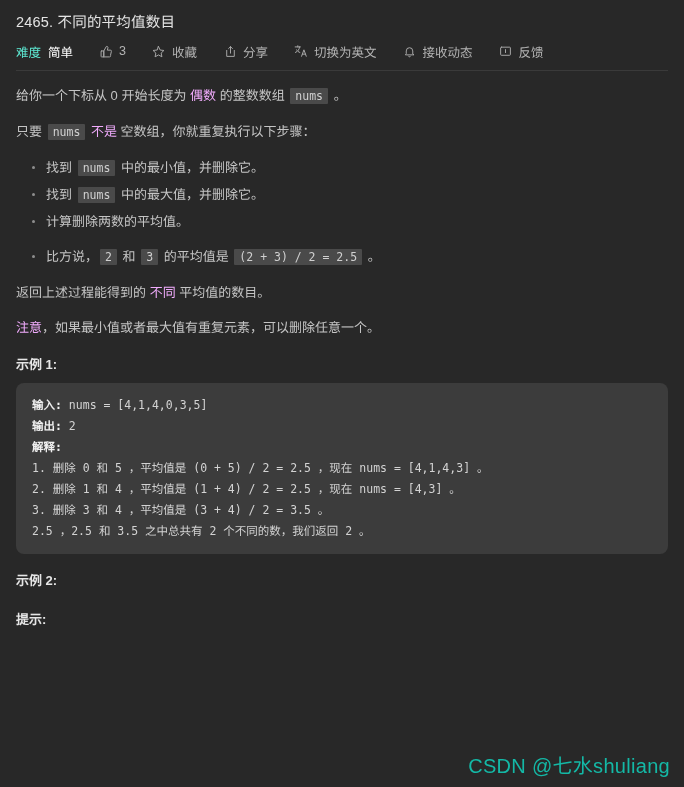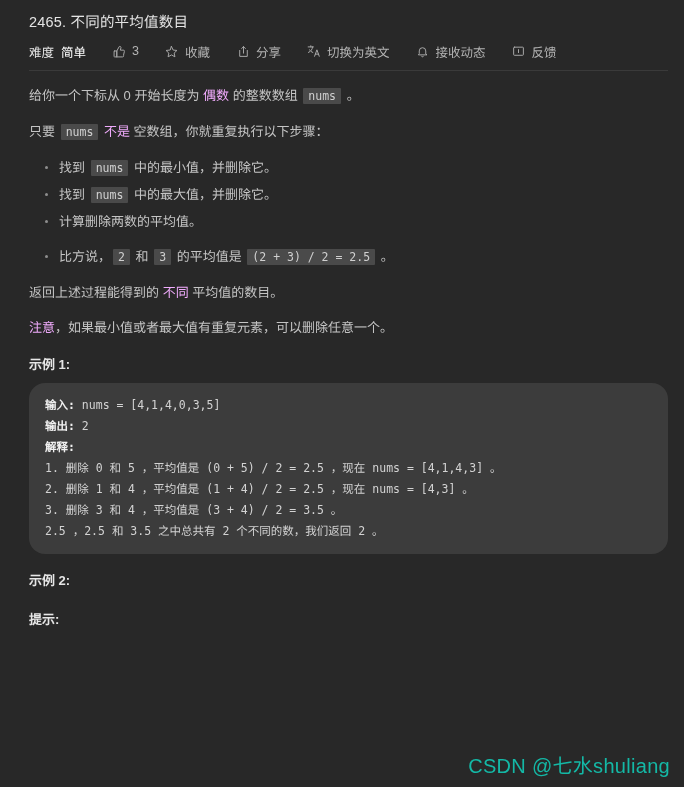--- a/index.html
+++ b/index.html
@@ -15,21 +15,20 @@
     overflow: hidden;
     position: relative;
     -webkit-font-smoothing: antialiased;
   }
 
   .page {
     width: 684px;
     height: 787px;
     position: relative;
     box-sizing: border-box;
-    padding-left: 13px;
   }
 
   
   .header {
     padding: 12px 16px 0 16px;
   }
   .title {
     font-size: 14.5px;
     font-weight: 400;
     color: #e4e4e4;
@@ -44,21 +43,21 @@
     font-size: 12.5px;
     color: #a9a9a9;
   }
   .meta-group {
     display: flex;
     align-items: center;
     margin-right: 26px;
     white-space: nowrap;
   }
   .meta-group:last-child { margin-right: 0; justify-content: flex-end; }
-  .meta-label { color: #e5e5e5; margin-right: 7px; }
+  .meta-label { color: #5eead4; margin-right: 7px; }
   .difficulty { color: #ffffff; }
   .meta-icon {
     display: inline-flex;
     align-items: center;
     justify-content: center;
     width: 14px;
     height: 14px;
     margin-right: 6px;
     color: #a9a9a9;
     flex: 0 0 auto;
@@ -120,21 +119,21 @@
   .example-head {
     font-size: 13px;
     font-weight: bold;
     color: #e6e6e6;
     margin: 16px 0 10px 0;
     padding: 0 16px;
   }
   .code-block {
     margin: 0 16px;
     background: #3c3c3c;
-    border-radius: 16px;
+    border-radius: 8px;
     padding: 12px 16px;
     font-family: "DejaVu Sans Mono", "Liberation Mono", monospace;
     font-size: 11.5px;
     line-height: 21px;
     color: #d3d3d3;
     white-space: pre-wrap;
     word-break: break-word;
   }
   .code-block .k { color: #f0f0f0; font-weight: bold; }
 

